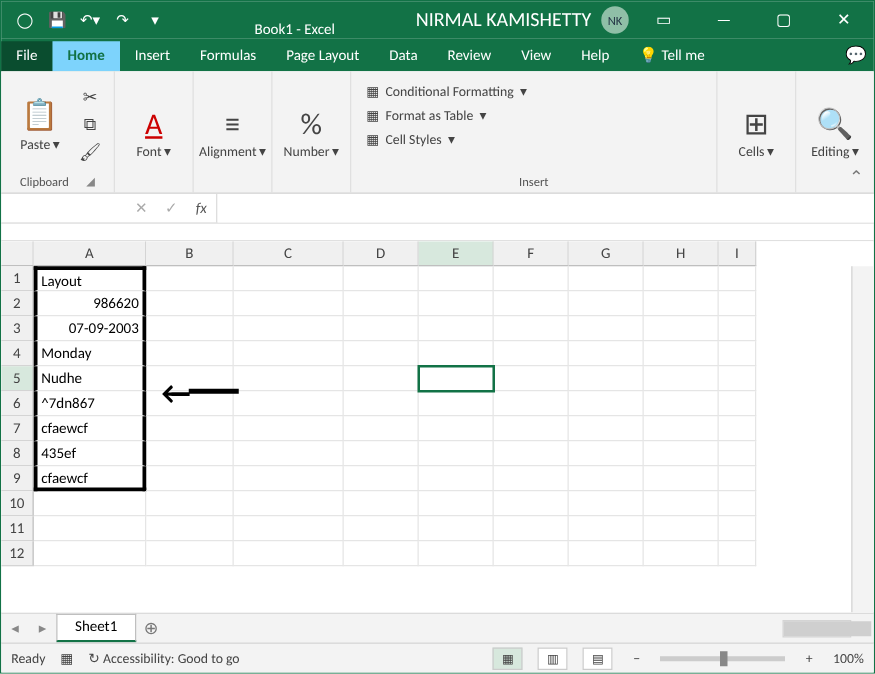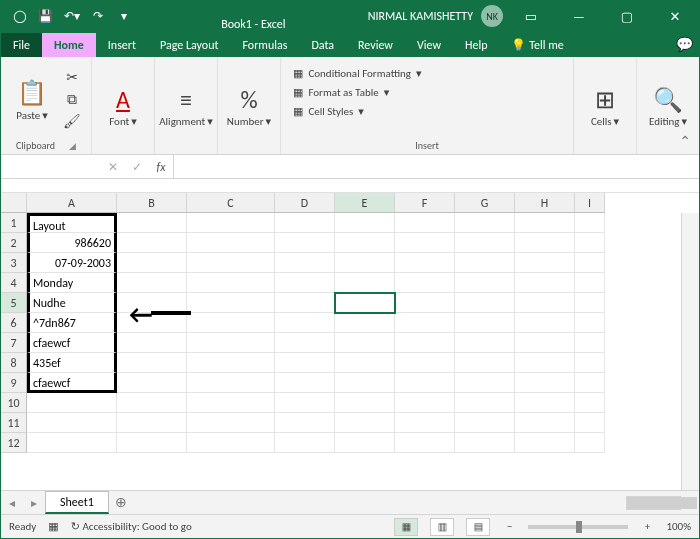--- a/index.html
+++ b/index.html
@@ -3,28 +3,28 @@
 <meta charset="utf-8">
 <style>
   * { box-sizing: border-box; margin: 0; padding: 0; font-family: "Segoe UI", Calibri, sans-serif; }
   body { width: 700px; height: 539px; overflow: hidden; background: #fff; }
   .window { width: 700px; height: 539px; display: flex; flex-direction: column; border: 1px solid #127246; background: #fff; }
   .titlebar { height: 30px; background: #127246; color: #fff; display: flex; align-items: center; font-size: 12px; }
   .titlebar .qat { display: flex; align-items: center; gap: 8px; padding: 0 10px; }
   .titlebar .qat .qitem { width: 18px; height: 18px; display: flex; align-items: center; justify-content: center; font-size: 12px; cursor: pointer; }
   .titlebar .title { flex: 1; text-align: center; margin-top: 16px; }
   .titlebar .right { display: flex; align-items: center; gap: 8px; padding: 0 4px; }
-  .titlebar .username { font-size: 12px; }
+  .titlebar .username { font-size: 16px; }
   .titlebar .avatar { width: 22px; height: 22px; border-radius: 50%; background: #8fbfa7; color: #234; display: flex; align-items: center; justify-content: center; font-size: 10px; }
   .titlebar .winbtn { width: 40px; height: 30px; display: flex; align-items: center; justify-content: center; font-size: 13px; cursor: pointer; }
 
   .tabrow { height: 26px; background: #127246; display: flex; align-items: end; color: #fff; font-size: 12px; }
   .tabrow .tab { padding: 5px 12px 5px 12px; cursor: pointer; }
   .tabrow .tab.file { background: #0a4d2f; }
-  .tabrow .tab.active { background: #f0abfc; color: #127246; font-weight: 600; }
+  .tabrow .tab.active { background: #7dd3fc; color: #127246; font-weight: 600; }
   .tabrow .spacer { flex: 1; }
   .tabrow .tailicon { width: 28px; height: 26px; display: flex; align-items: center; justify-content: center; font-size: 14px; cursor: pointer; }
 
   .ribbon { height: 98px; background: #f3f3f3; border-bottom: 1px solid #d4d4d4; display: flex; align-items: stretch; font-size: 11px; color: #444; position: relative; }
   .ribbon .group { display: flex; flex-direction: column; border-right: 1px solid #e0e0e0; padding: 4px 8px 2px 8px; }
   .ribbon .group .content { flex: 1; display: flex; align-items: center; gap: 6px; }
   .ribbon .group .label { text-align: right; font-size: 10px; color: #555; padding-top: 2px; display: flex; justify-content: center; align-items: center; gap: 14px; }
   .ribbon .bigbtn { display: flex; flex-direction: column; align-items: center; justify-content: center; width: 46px; height: 70px; cursor: pointer; border-radius: 2px; }
   .ribbon .bigbtn .ic { font-size: 24px; height: 32px; display: flex; align-items: center; }
   .ribbon .bigbtn .txt { font-size: 11px; display: flex; align-items: center; gap: 2px; }
@@ -97,22 +97,22 @@
       <span class="winbtn">—</span>
       <span class="winbtn">▢</span>
       <span class="winbtn close">✕</span>
     </div>
   </div>
 
   <div class="tabrow">
     <div class="tab file">File</div>
     <div class="tab active">Home</div>
     <div class="tab">Insert</div>
+    <div class="tab">Formulas</div>
     <div class="tab">Page Layout</div>
-    <div class="tab">Formulas</div>
     <div class="tab">Data</div>
     <div class="tab">Review</div>
     <div class="tab">View</div>
     <div class="tab">Help</div>
     <div class="tab">💡 <span>Tell me</span></div>
     <div class="spacer"></div>
     <div class="tailicon">💬</div>
   </div>
 
   <div class="ribbon">

